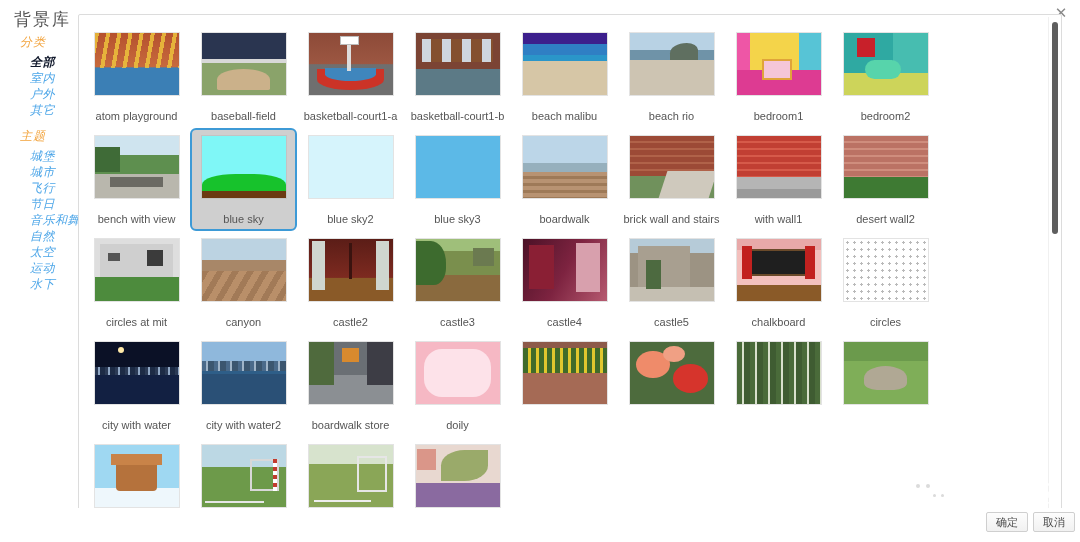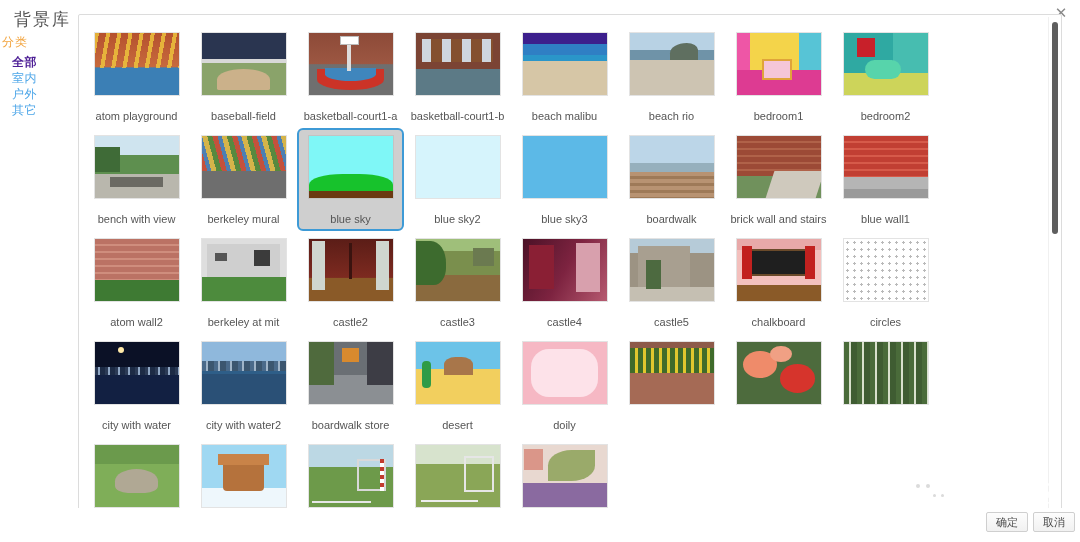--- a/index.html
+++ b/index.html
@@ -17,32 +17,32 @@
   }
   .close-btn {
     position: absolute; right: 8px; top: 2px;
     width: 22px; height: 22px; line-height: 22px; text-align: center;
     color: #888; font-size: 15px; cursor: pointer;
   }
 
   
   .sidebar {
     position: absolute; left: 0; top: 34px; width: 78px; height: 480px;
-    background: #fff; padding-left: 2px;
+    background: #fff; padding-left: 20px; font-style: italic;
   }
   .side-group { margin-bottom: 10px; }
   .side-group-title {
     font-size: 12px; color: #f2a33c; margin-bottom: 3px; letter-spacing: 1px;
   }
   .side-item {
     font-size: 12px; color: #4da6e8; line-height: 16px;
     padding-left: 10px; cursor: pointer; letter-spacing: 0.5px;
     white-space: nowrap;
   }
-  .side-item.active { color: #4c1d95; font-weight: bold; }
+  .side-item.active { color: #0f172a; font-weight: bold; }
 
   
   .panel {
     position: absolute; left: 78px; top: 14px;
     width: 984px; height: 500px;
     background: #fff; border: 1px solid #dcdcdc; border-radius: 2px;
     overflow: hidden;
   }
   .grid {
     position: absolute; left: 0; top: 0;
@@ -128,20 +128,32 @@
   <div class="close-btn">✕</div>
 
   <div class="sidebar" id="sidebar">
       <div class="side-group">
         <div class="side-group-title">分类</div>
         <div class="side-item active">全部</div>
         <div class="side-item">室内</div>
         <div class="side-item">户外</div>
         <div class="side-item">其它</div>
       </div>
+      <div class="side-group">
+        <div class="side-group-title">主题</div>
+        <div class="side-item">城堡</div>
+        <div class="side-item">城市</div>
+        <div class="side-item">飞行</div>
+        <div class="side-item">节日</div>
+        <div class="side-item">音乐和舞蹈</div>
+        <div class="side-item">自然</div>
+        <div class="side-item">太空</div>
+        <div class="side-item">运动</div>
+        <div class="side-item">水下</div>
+      </div>
     </div>
 
   <div class="panel">
     <div class="grid" id="grid">
         <div class="cell">
           <div class="thumb">
             <div class="fill" style="background:linear-gradient(#b5512e,#c76a3d 55%,#3b7fb5 56%,#3b7fb5)"></div>
             <div class="fill" style="background:repeating-linear-gradient(100deg,rgba(240,200,60,.8) 0 4px,transparent 4px 11px);height:56%"></div>
           </div>
           <div class="caption">atom playground</div>
@@ -202,27 +214,20 @@
           <div class="caption">bedroom2</div>
         </div>
         <div class="cell">
           <div class="thumb">
             <div class="fill" style="background:linear-gradient(#cfe4ef 0 30%,#5e8f4f 30% 62%,#b9b7ad 62%)"></div>
             <div style="position:absolute;left:18%;top:66%;width:64%;height:16%;background:#6b6a63"></div>
             <div style="position:absolute;left:0;top:18%;width:30%;height:40%;background:#3f6b37"></div>
           </div>
           <div class="caption">bench with view</div>
         </div>
-        <div class="cell">
-          <div class="thumb">
-            <div class="fill" style="background:linear-gradient(#8a6b55 0 56%,#6e6e6e 56%)"></div>
-            <div class="fill" style="height:56%;background:repeating-linear-gradient(75deg,#c4513c 0 5px,#4d7fb2 5px 9px,#d5b44a 9px 14px,#57893f 14px 19px)"></div>
-          </div>
-          <div class="caption">berkeley mural</div>
-        </div>
         <div class="cell selected">
           <div class="thumb">
             <div class="fill" style="background:#7ff7f7"></div>
             <div class="band" style="bottom:10%;height:28%;background:#17c22c;border-radius:40% 40% 0 0/60% 60% 0 0"></div>
             <div class="band" style="bottom:0;height:11%;background:#6b3a12"></div>
           </div>
           <div class="caption">blue sky</div>
         </div>
         <div class="cell">
           <div class="thumb">
@@ -249,37 +254,44 @@
             <div class="fill" style="height:64%;background:repeating-linear-gradient(#9c4a36 0 5px,#b06249 5px 7px)"></div>
             <div style="position:absolute;right:0;bottom:0;width:60%;height:44%;background:#cfc9bd;transform:skewX(-18deg)"></div>
           </div>
           <div class="caption">brick wall and stairs</div>
         </div>
         <div class="cell">
           <div class="thumb">
             <div class="fill" style="background:linear-gradient(#cc4437 0 66%,#b5b5b5 66% 86%,#9a9a9a 86%)"></div>
             <div class="fill" style="height:66%;background:repeating-linear-gradient(#c13f33 0 5px,#d65a4a 5px 7px)"></div>
           </div>
-          <div class="caption">blue wall1</div>
+          <div class="caption">with wall1</div>
         </div>
         <div class="cell">
           <div class="thumb">
             <div class="fill" style="background:linear-gradient(#c07a6b 0 66%,#3e7a33 66%)"></div>
             <div class="fill" style="height:66%;background:repeating-linear-gradient(#bb7264 0 5px,#cf8d7d 5px 7px)"></div>
           </div>
-          <div class="caption">atom wall2</div>
+          <div class="caption">desert wall2</div>
         </div>
         <div class="cell">
           <div class="thumb">
             <div class="fill" style="background:linear-gradient(#dedede 0 62%,#4d8b3d 62%)"></div>
             <div style="position:absolute;left:6%;top:8%;width:88%;height:54%;background:#cfcfcf"></div>
             <div style="position:absolute;left:16%;top:22%;width:14%;height:14%;background:#555"></div>
             <div style="position:absolute;left:62%;top:18%;width:20%;height:26%;background:#3b3b3b"></div>
           </div>
-          <div class="caption">berkeley at mit</div>
+          <div class="caption">circles at mit</div>
+        </div>
+        <div class="cell">
+          <div class="thumb">
+            <div class="fill" style="background:linear-gradient(#bcd3e2 0 34%,#a88768 34%)"></div>
+            <div class="band" style="bottom:0;height:48%;background:repeating-linear-gradient(120deg,#a27a57 0 6px,#b98f69 6px 13px)"></div>
+          </div>
+          <div class="caption">canyon</div>
         </div>
         <div class="cell">
           <div class="thumb">
             <div class="fill" style="background:linear-gradient(#5b1d17,#7d2a20 62%,#8a5a28 63%)"></div>
             <div style="position:absolute;left:4%;top:4%;width:16%;height:78%;background:#cfd6cf"></div>
             <div style="position:absolute;right:4%;top:4%;width:16%;height:78%;background:#cfd6cf"></div>
             <div style="position:absolute;left:48%;top:6%;width:3px;height:58%;background:#3a130f"></div>
           </div>
           <div class="caption">castle2</div>
         </div>
@@ -340,28 +352,20 @@
           <div class="caption">city with water2</div>
         </div>
         <div class="cell">
           <div class="thumb">
             <div class="fill" style="background:linear-gradient(#6a6f74 0 54%,#8b8f93 54%)"></div>
             <div style="position:absolute;left:0;top:0;width:30%;height:70%;background:#4f6a3d"></div>
             <div style="position:absolute;right:0;top:0;width:30%;height:70%;background:#3d3d45"></div>
             <div style="position:absolute;left:40%;top:10%;width:20%;height:22%;background:#d88a2e"></div>
           </div>
           <div class="caption">boardwalk store</div>
-        </div>
-        <div class="cell">
-          <div class="thumb">
-            <div class="fill" style="background:linear-gradient(#6cc3e8 0 44%,#f2cf5e 44%)"></div>
-            <div style="position:absolute;left:34%;top:24%;width:34%;height:30%;background:#a8764a;border-radius:40% 40% 0 0"></div>
-            <div style="position:absolute;left:8%;top:30%;width:10%;height:44%;background:#2f9b47;border-radius:4px"></div>
-          </div>
-          <div class="caption">desert</div>
         </div>
         <div class="cell">
           <div class="thumb">
             <div class="fill" style="background:#f6b8c4"></div>
             <div style="position:absolute;left:10%;top:12%;width:80%;height:76%;background:#fde2e9;border-radius:18px"></div>
           </div>
           <div class="caption">doily</div>
         </div>
         <div class="cell">
           <div class="thumb">

